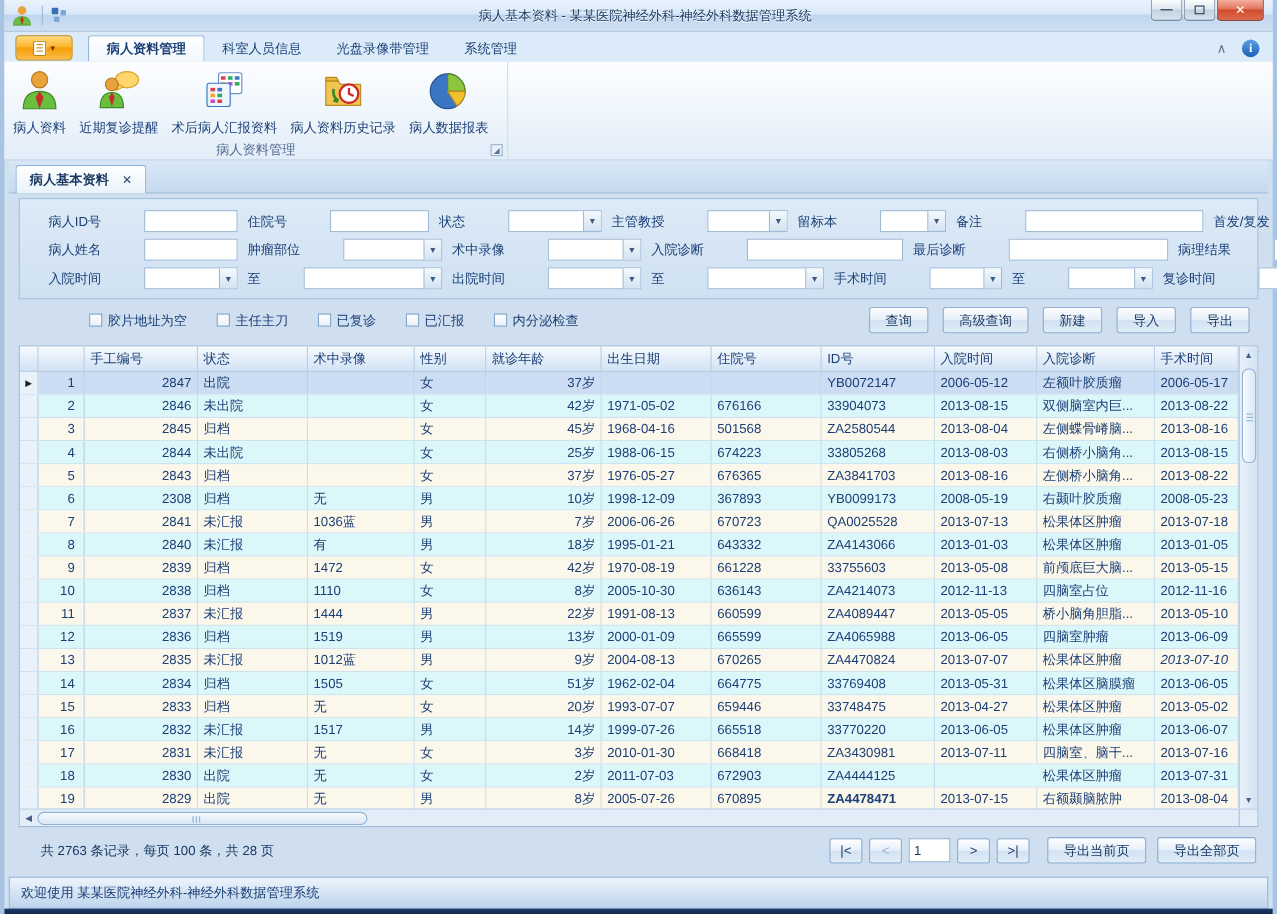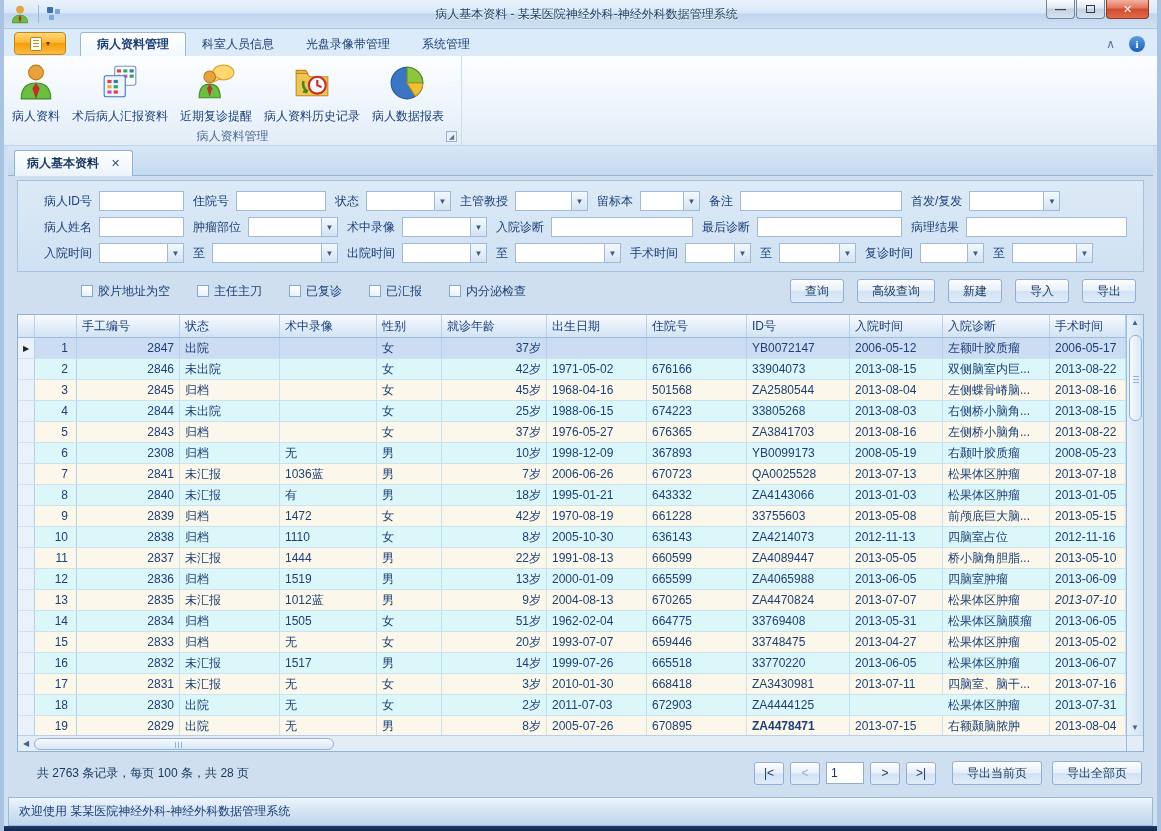--- a/index.html
+++ b/index.html
@@ -56,21 +56,21 @@
     background:linear-gradient(#d8e7f6,#c6daee); padding:4px 0 0 6px; display:flex; border-bottom:1px solid #93b4d6; }
   .doctab { background:linear-gradient(#ffffff,#eaf3fb); border:1px solid #8fb2d6; border-bottom:none; border-radius:3px 3px 0 0;
     padding:0 12px; display:flex; gap:12px; align-items:center; height:26px; font-weight:bold; color:#17365e; }
   .doctab .close-x { font-weight:bold; font-size:11px; color:#33517c; }
 
   
   .content { position:absolute; top:176px; left:4px; right:4px; bottom:34px; background:#cfdfef; padding:4px 9px 0; }
 
   .filter-panel { border:1px solid #a7c2dd; background:linear-gradient(#ddeaf7,#cfe1f2); padding:7px 2px 5px; }
   .frow { display:flex; align-items:center; height:26px; padding-left:24px; }
-  .ff { display:flex; align-items:center; margin-right:9px; }
+  .ff { display:flex; align-items:center; margin-right:9px;gap:32px; }
   .ff label { margin-right:7px; white-space:nowrap; }
   .txt, .combo { height:20px; border:1px solid #9fbbd8; background:#fff; }
   .txt { padding:0 3px; font:inherit; color:#1b3f77; width:100%; }
   .combo { display:flex; }
   .combo .cfield { flex:1; }
   .combo .cbtn { width:16px; border-left:1px solid #9fbbd8; background:linear-gradient(#f4f9fd,#d3e3f2); display:flex; align-items:center; justify-content:center; font-size:8px; color:#3f5a7e; }
 
   .toolbar-row { display:flex; align-items:center; height:36px; padding:2px 4px 0 0; }
   .cbs { display:flex; gap:27px; padding-left:64px; flex:1; }
   .cb { display:flex; align-items:center; gap:5px; }
@@ -178,49 +178,49 @@
           <div class="rbtn">
             <span><svg viewBox="0 0 36 36">
                 <circle cx="18" cy="9" r="7" fill="#e8a33d" stroke="#b97a1e"></circle>
                 <path d="M4 34 Q4 19 18 19 Q32 19 32 34 Z" fill="#6abf3e" stroke="#3f8a22"></path>
                 <path d="M18 19 l3.5 5 -3.5 10 -3.5 -10 z" fill="#c03028"></path>
               </svg></span>
             <span class="rlabel">病人资料</span>
           </div>
           <div class="rbtn">
             <span><svg viewBox="0 0 36 36">
+                <ellipse cx="25" cy="9" rx="10" ry="7" fill="#ffd76e" stroke="#d9a62e"></ellipse>
+                <path d="M18 13 l-2 5 6 -3 z" fill="#ffd76e" stroke="#d9a62e"></path>
+                <circle cx="12" cy="13" r="5.5" fill="#e8a33d" stroke="#b97a1e"></circle>
+                <path d="M2 33 Q2 20 12 20 Q22 20 22 33 Z" fill="#6abf3e" stroke="#3f8a22"></path>
+                <path d="M12 20 l2.5 4 -2.5 8 -2.5 -8 z" fill="#c03028"></path>
+              </svg></span>
+            <span class="rlabel">近期复诊提醒</span>
+          </div>
+          <div class="rbtn">
+            <span><svg viewBox="0 0 36 36">
                 <rect x="13" y="3" width="20" height="18" rx="2" fill="#fff" stroke="#6a93c4"></rect>
                 <rect x="15" y="6" width="4" height="3" fill="#e04048"></rect>
                 <rect x="21" y="6" width="4" height="3" fill="#27ae60"></rect>
                 <rect x="27" y="6" width="4" height="3" fill="#3a76c4"></rect>
                 <rect x="15" y="11" width="4" height="3" fill="#f2a92e"></rect>
                 <rect x="21" y="11" width="4" height="3" fill="#c051c0"></rect>
                 <rect x="27" y="11" width="4" height="3" fill="#27ae60"></rect>
                 <rect x="3" y="12" width="20" height="20" rx="2" fill="#eef5fd" stroke="#3a76c4"></rect>
                 <rect x="6" y="16" width="4" height="3" fill="#e04048"></rect>
                 <rect x="12" y="16" width="4" height="3" fill="#3a76c4"></rect>
                 <rect x="6" y="21" width="4" height="3" fill="#f2a92e"></rect>
                 <rect x="12" y="21" width="4" height="3" fill="#27ae60"></rect>
                 <rect x="6" y="26" width="4" height="3" fill="#c051c0"></rect>
                 <rect x="12" y="26" width="4" height="3" fill="#e04048"></rect>
               </svg></span>
             <span class="rlabel">术后病人汇报资料</span>
           </div>
           <div class="rbtn">
             <span><svg viewBox="0 0 36 36">
-                <ellipse cx="25" cy="9" rx="10" ry="7" fill="#ffd76e" stroke="#d9a62e"></ellipse>
-                <path d="M18 13 l-2 5 6 -3 z" fill="#ffd76e" stroke="#d9a62e"></path>
-                <circle cx="12" cy="13" r="5.5" fill="#e8a33d" stroke="#b97a1e"></circle>
-                <path d="M2 33 Q2 20 12 20 Q22 20 22 33 Z" fill="#6abf3e" stroke="#3f8a22"></path>
-                <path d="M12 20 l2.5 4 -2.5 8 -2.5 -8 z" fill="#c03028"></path>
-              </svg></span>
-            <span class="rlabel">近期复诊提醒</span>
-          </div>
-          <div class="rbtn">
-            <span><svg viewBox="0 0 36 36">
                 <path d="M3 10 l10 0 3 3 17 0 0 18 -30 0 z" fill="#f2c552" stroke="#bb8c1c"></path>
                 <path d="M3 10 l0 -3 9 0 2 3 z" fill="#e8b63e" stroke="#bb8c1c"></path>
                 <circle cx="23" cy="21" r="8" fill="#fff" stroke="#cc2a2a" stroke-width="2"></circle>
                 <path d="M23 16 L23 21 L27 23" stroke="#cc2a2a" stroke-width="2" fill="none"></path>
                 <path d="M10 17 a8 8 0 0 0 4 10" stroke="#3f8a22" stroke-width="2.5" fill="none"></path>
                 <path d="M14 29 l-5 -1 2 -4 z" fill="#3f8a22"></path>
               </svg></span>
             <span class="rlabel">病人资料历史记录</span>
           </div>
           <div class="rbtn">

